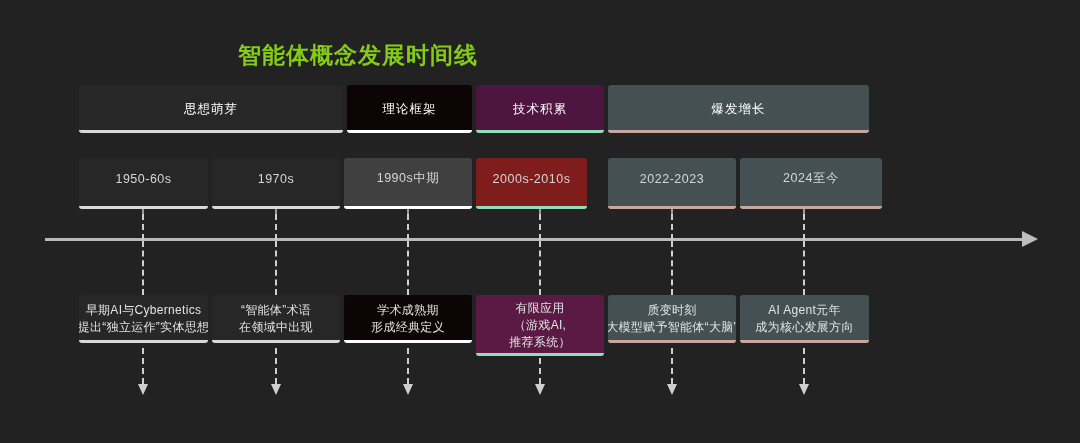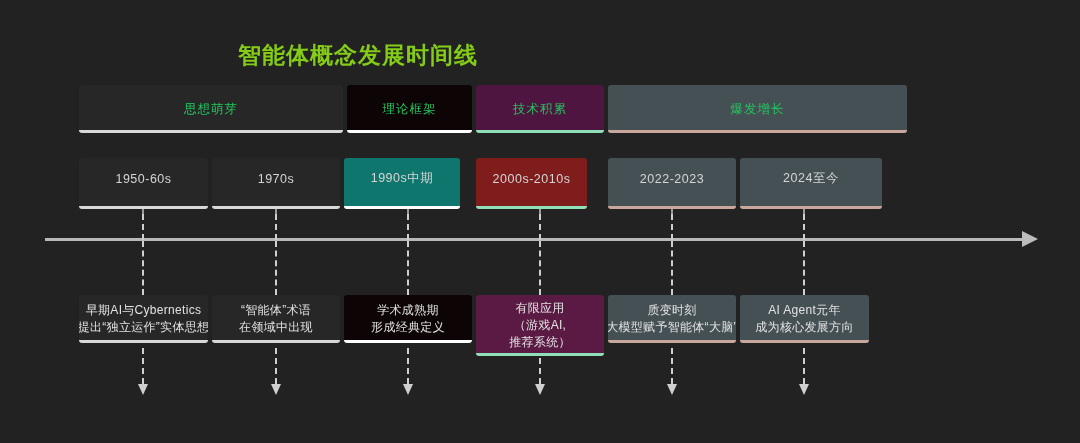--- a/index.html
+++ b/index.html
@@ -50,21 +50,21 @@
     height: 48px;
     box-sizing: border-box;
     display: flex;
     align-items: center;
     justify-content: center;
     border-radius: 3px;
     overflow: hidden;
   }
   .phase-label {
     font-size: 12.5px;
-    color: #22c55e;
+    color: #ffffff;
     letter-spacing: 1px;
     margin-bottom: 0;
   }
   .phase .bar {
     position: absolute;
     left: 0;
     bottom: 0;
     height: 3px;
     width: 100%;
   }
@@ -191,36 +191,36 @@
         <div class="bar" style="background: rgb(217, 217, 217);"></div>
       </div>
       <div class="phase" style="left: 397px; width: 128px; background: rgb(78, 21, 64);">
         <span class="phase-label">技术积累</span>
         <div class="bar" style="background: rgb(143, 224, 184);"></div>
       </div>
       <div class="phase" style="left: 268px; width: 125px; background: rgb(13, 4, 5);">
         <span class="phase-label">理论框架</span>
         <div class="bar" style="background: rgb(255, 255, 255);"></div>
       </div>
-      <div class="phase" style="left: 529px; width: 299px; background: rgb(69, 80, 85);">
+      <div class="phase" style="left: 529px; width: 261px; background: rgb(69, 80, 85);">
         <span class="phase-label">爆发增长</span>
         <div class="bar" style="background: rgb(201, 167, 156);"></div>
       </div>
     </div>
 
   <div class="era-row">
       <div class="era" style="left: 0px; width: 129px; background: rgb(39, 39, 39);">
         <span class="era-label">1950-60s</span>
         <div class="bar" style="background: rgb(217, 217, 217);"></div>
       </div>
       <div class="era" style="left: 133px; width: 128px; background: rgb(39, 39, 39);">
         <span class="era-label">1970s</span>
         <div class="bar" style="background: rgb(217, 217, 217);"></div>
       </div>
-      <div class="era" style="left: 265px; width: 116px; background: #0f766e;">
+      <div class="era" style="left: 265px; width: 128px; background: #404040;">
         <span class="era-label">1990s中期</span>
         <div class="bar" style="background: rgb(255, 255, 255);"></div>
       </div>
       <div class="era" style="left: 397px; width: 111px; background: #7f1d1d;">
         <span class="era-label">2000s-2010s</span>
         <div class="bar" style="background: rgb(143, 224, 184);"></div>
       </div>
       <div class="era" style="left: 529px; width: 128px; background: rgb(69, 80, 85);">
         <span class="era-label">2022-2023</span>
         <div class="bar" style="background: rgb(201, 167, 156);"></div>

